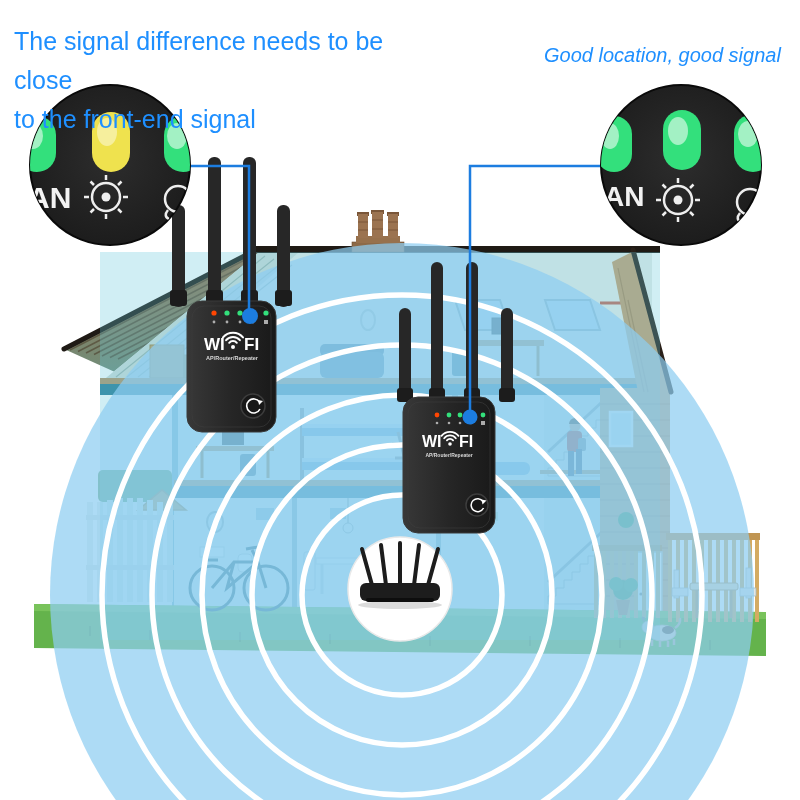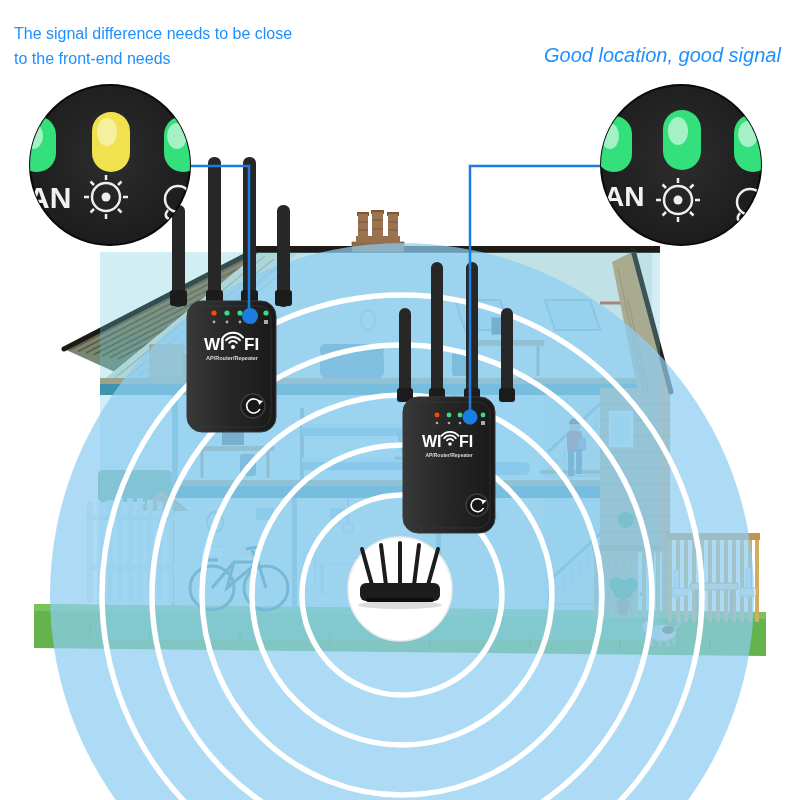--- a/index.html
+++ b/index.html
@@ -1,18 +1,18 @@
 <!DOCTYPE html>
 <html><head>
 <meta charset="utf-8">
 <style>
   html,body{margin:0;padding:0;background:#ffffff;}
   .stage{position:relative;width:800px;height:800px;overflow:hidden;background:#ffffff;
          font-family:"Liberation Sans", sans-serif;}
-  .note{position:absolute;font-size:16px;line-height:1.55;font-weight:400;}
+  .note{position:absolute;font-size:25px;line-height:1.55;font-weight:400;}
   .note-left{left:14px;top:22px;width:430px;}
   .note-right{left:544px;top:40px;width:250px;font-size:20px;}
   svg text{font-family:"Liberation Sans", sans-serif;}
   .wifi-brand{font-weight:bold;fill:#ffffff;}
   .device-sub{font-weight:bold;fill:#d9d9d9;}
   .inset-label{font-weight:bold;fill:#f2f2f2;}
 </style>
 </head>
 <body>
 
@@ -402,19 +402,19 @@
         <circle cx="750" cy="202" r="13"></circle>
         <path d="M740,213 q-5,6 1,9"></path>
       </g>
     </g>
   </g>
 </svg>
 
 
 <div class="note note-left" style="color: rgb(30, 143, 255);">
   <span style="display:block">The signal difference needs to be close</span>
-  <span style="display:block">to the front-end needs</span>
+  <span style="display:block">to the front-end signal</span>
 </div>
 <div class="note note-right">
   <span style="color: rgb(30, 143, 255); font-style: italic;">Good location, good signal</span>
 </div>
 
 </div>
 
 </body></html>

